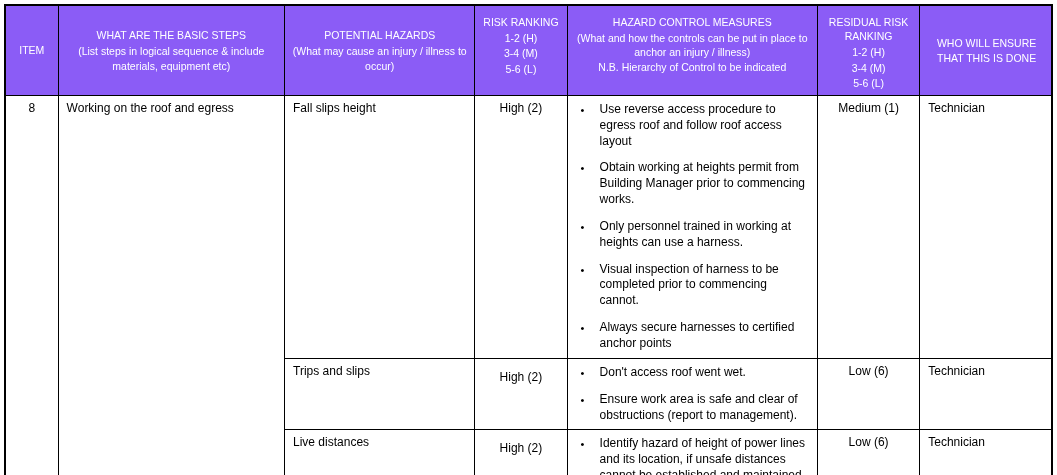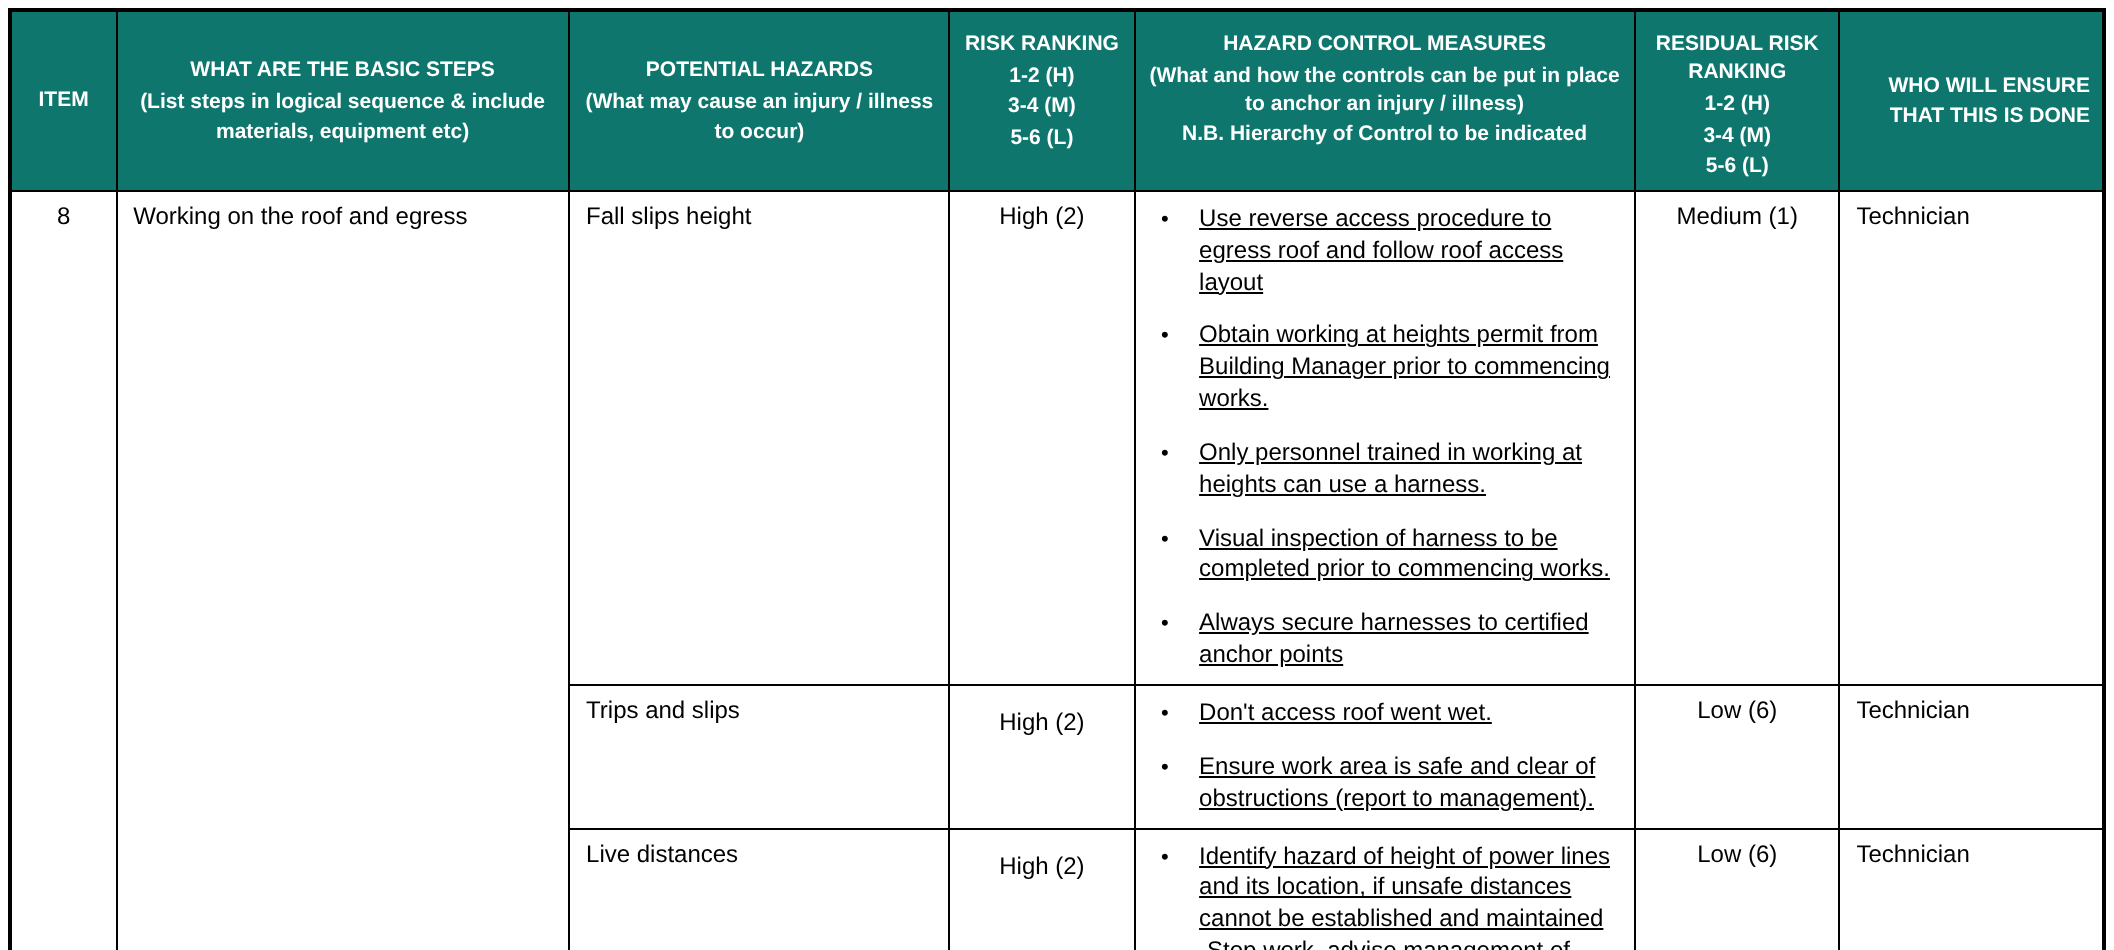--- a/index.html
+++ b/index.html
@@ -20,32 +20,32 @@
     top: 4px;
     width: 1049px;
     border-collapse: collapse;
     table-layout: fixed;
     border: 2px solid #000;
   }
 
   th, td { border: 1px solid #000; }
 
   thead th {
-    background: #0f766e;
+    background: #8b5cf6;
     color: #ffffff;
-    font-weight: bold;
+    font-weight: normal;
     font-size: 10.5px;
     line-height: 1.35;
     text-align: center;
     vertical-align: middle;
     padding: 4px 6px;
     height: 85px;
   }
   thead th.v-top { vertical-align: top; padding-top: 9px; }
-  thead th.h-who { text-align: right; padding-left: 8px; vertical-align: middle; }
+  thead th.h-who { text-align: center; padding-left: 8px; vertical-align: middle; }
   .h-title { margin-bottom: 2px; }
   .h-scale div { line-height: 1.45; }
 
   tbody td {
     background: #ffffff;
     vertical-align: top;
     font-size: 12px;
     line-height: 1.32;
     padding: 5px 8px;
   }
@@ -54,21 +54,21 @@
   tr.row-3 { height: 80px; }
 
   td.cell-item { text-align: center; }
   td.cell-risk, td.cell-residual { text-align: center; margin-top: 40px; }
   td.cell-risk.pad-extra { padding-top: 11px; }
   td.cell-controls { padding: 6px 10px 6px 13px; }
 
   .bullet { display: flex; align-items: flex-start; margin-bottom: 11px; }
   .bullet:last-child { margin-bottom: 0; }
   .dot { flex: 0 0 19px; font-size: 11px; line-height: 16px; }
-  .bullet-text { flex: 1 1 auto; text-decoration: underline; }
+  .bullet-text { flex: 1 1 auto; }
 </style>
 </head>
 <body>
 
 <div class="sheet">
   <table class="ra-table">
     <colgroup>
       <col style="width:53px">
       <col style="width:226px">
       <col style="width:190px">
@@ -138,21 +138,21 @@
           <div class="bullet">
             <span class="dot">•</span>
             <span class="bullet-text">Obtain working at heights permit from Building Manager prior to commencing works.</span>
           </div>
           <div class="bullet">
             <span class="dot">•</span>
             <span class="bullet-text">Only personnel trained in working at heights can use a harness.</span>
           </div>
           <div class="bullet">
             <span class="dot">•</span>
-            <span class="bullet-text">Visual inspection of harness to be completed prior to commencing works.</span>
+            <span class="bullet-text">Visual inspection of harness to be completed prior to commencing cannot.</span>
           </div>
           <div class="bullet">
             <span class="dot">•</span>
             <span class="bullet-text">Always secure harnesses to certified anchor points</span>
           </div>
         </td>
         <td class="cell-residual">
           <div>Medium (1)</div>
         </td>
         <td>

